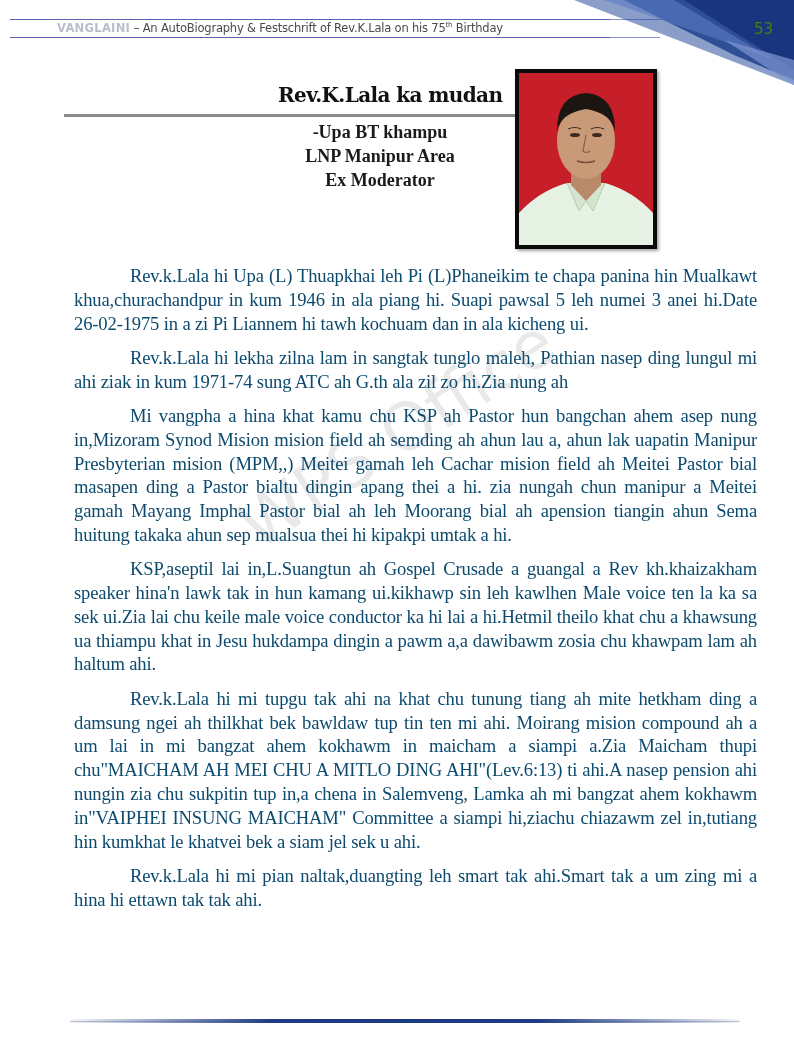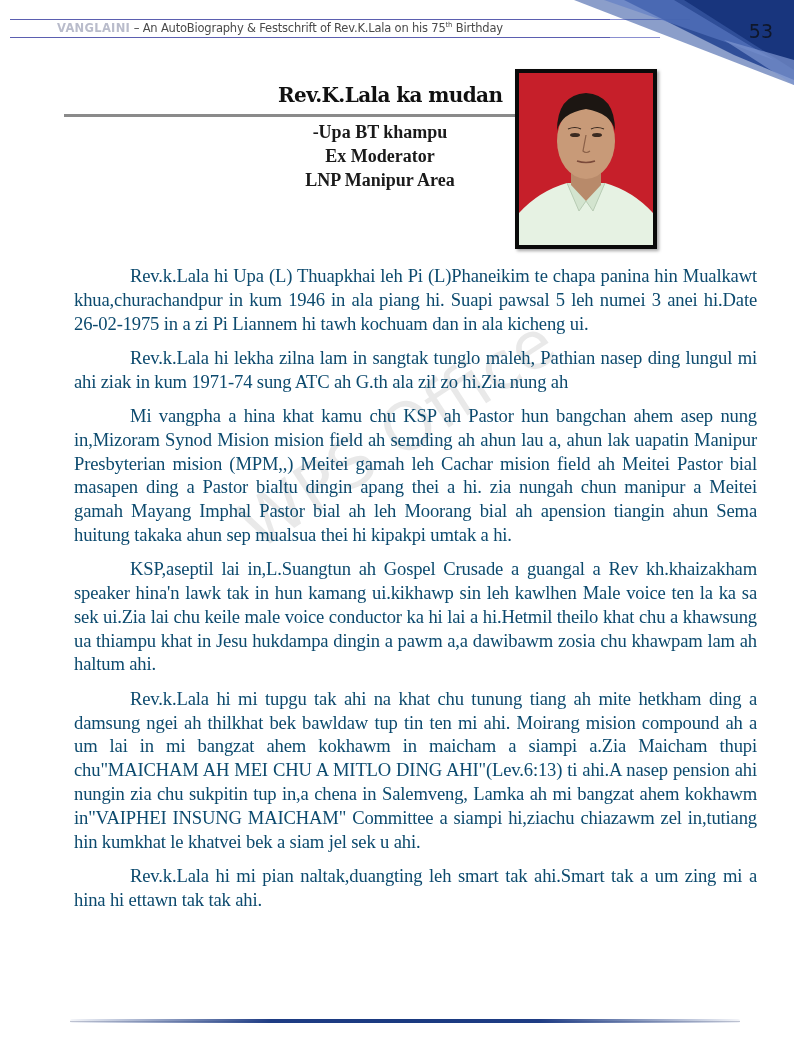--- a/index.html
+++ b/index.html
@@ -13,22 +13,22 @@
     .hdr-line-bot { position: absolute; left: 10px; top: 37px; width: 600px; height: 1px; background: #5b5fb0; }
     .hdr-line-top2 { position: absolute; left: 610px; top: 19px; width: 80px; height: 1px; background: #8a8fd0; }
     .hdr-line-bot2 { position: absolute; left: 610px; top: 37px; width: 50px; height: 1px; background: #8a8fd0; }
     .hdr-text {
       position: absolute; left: 57px; top: 21px; font-size: 11.5px; letter-spacing: -0.2px;
       font-family: "DejaVu Sans", sans-serif; color: #4a4a4a; white-space: nowrap; text-align: right;
     }
     .hdr-text .brand { color: #b9bccb; font-weight: bold; letter-spacing: 0.3px; }
     .corner { position: absolute; right: 0; top: 0; width: 260px; height: 85px; }
     .page-number {
-      position: absolute; right: 21px; top: 20px; color: #0f172a;
-      font-family: "DejaVu Sans", sans-serif; font-size: 19px;
+      position: absolute; right: 21px; top: 20px; color: #4d7c0f;
+      font-family: "DejaVu Sans", sans-serif; font-size: 15px;
     }
     
     .title {
       position: absolute; left: 278px; top: 83px; font-size: 20px; font-weight: bold;
       font-family: "DejaVu Serif", serif; letter-spacing: -0.6px; color: #111;
     }
     .title-rule { position: absolute; left: 64px; top: 114px; width: 455px; height: 3px; background: #8a8a8a; }
     .byline {
       position: absolute; left: 290px; top: 120px; width: 180px; text-align: center;
       font-size: 18px; line-height: 24px; color: #1a1a1a;
@@ -79,22 +79,22 @@
   <polygon points="150,0 260,0 260,70" fill="#18357d"></polygon>
   <polygon points="70,0 140,0 240,60 200,45" fill="#5d7cc4" opacity="0.6"></polygon>
   <polygon points="190,40 260,60 260,85" fill="#7d95d0" opacity="0.7"></polygon>
 </svg>
 <div class="page-number">53</div>
 
 <div class="title">Rev.K.Lala ka mudan</div>
 <div class="title-rule"></div>
 <div class="byline">
   <div>-Upa BT khampu</div>
+  <div>LNP Manipur Area</div>
   <div>Ex Moderator</div>
-  <div>LNP Manipur Area</div>
 </div>
 
 <div class="photo-frame">
   <div class="photo" title="Portrait of Rev.K.Lala">
     <svg width="134" height="172" viewBox="0 0 134 172">
       <rect x="0" y="0" width="134" height="172" fill="#c61f2a"></rect>
 
       <path d="M0,172 L0,140 Q20,118 48,110 L67,128 L86,110 Q114,118 134,140 L134,172 Z" fill="#e6f2e3"></path>
       <path d="M48,110 L60,138 L67,128 L74,138 L86,110" fill="#d3e4cf" stroke="#b8ccb4" stroke-width="1"></path>
 

